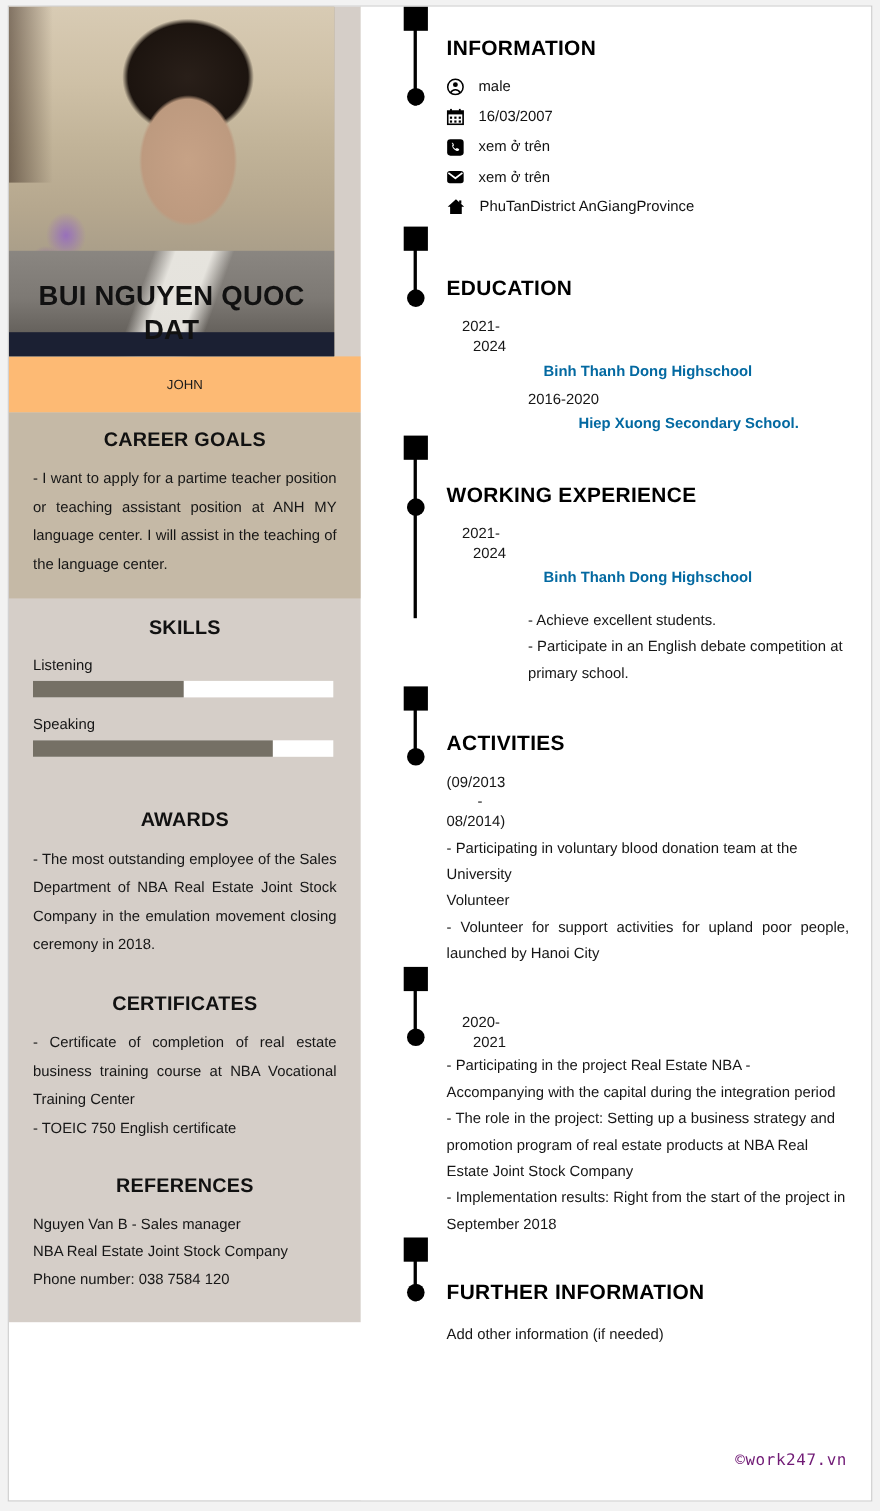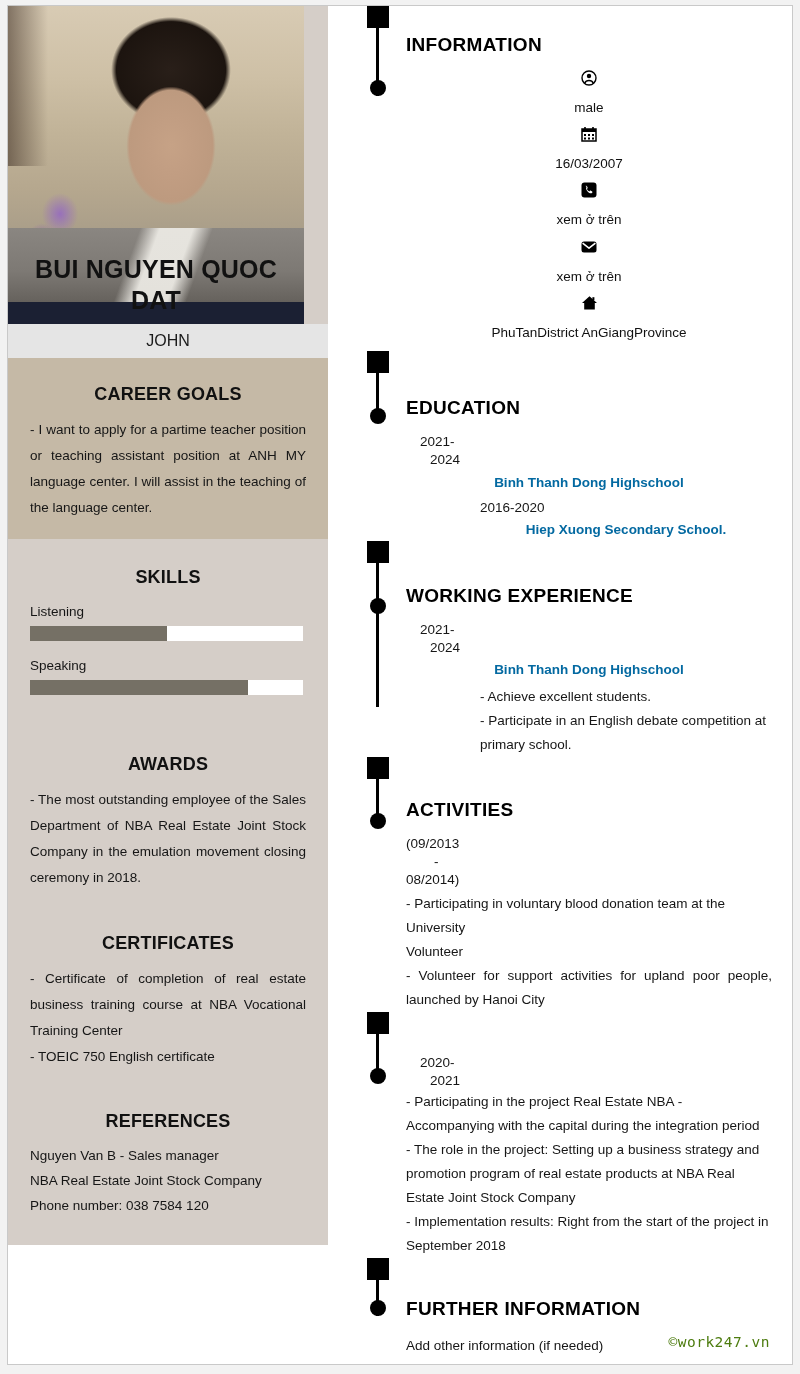--- a/index.html
+++ b/index.html
@@ -59,33 +59,33 @@
     opacity:.55;
   }
   .name-banner{
     position:absolute;left:0;right:0;top:248px;
     text-align:center;
     font-size:25px;font-weight:bold;color:#111;
     line-height:1.22;
     letter-spacing:.2px;
   }
   .john-band{
-    width:320px;height:34px;
-    background:#e5e5e5;
+    width:320px;height:51px;
+    background:#fdba74;
     display:flex;align-items:center;justify-content:center;
-    font-size:16px;color:#1a1a1a;
+    font-size:12px;color:#1a1a1a;
   }
   .goal-block{
     background:#c5b9a6;
     padding:14px 22px 18px;
   }
   .side-h{
     text-align:center;
     font-size:18px;font-weight:bold;color:#111;
-    margin:12px 0 12px;
+    margin:0 0 12px;
     letter-spacing:.2px;
   }
   .side-p{
     font-size:13.5px;color:#161616;
     line-height:1.93;
     text-align:justify;
     margin:0;
   }
   .side-li{
     font-size:13.5px;color:#161616;
@@ -118,32 +118,31 @@
   .tl .sq{ position:absolute;left:3px;top:0;width:22px;height:22px;background:#000; }
   .tl .ln{ position:absolute;left:12px;top:20px;width:3px;background:#000; }
   .tl .dot{ position:absolute;left:5.5px;width:16px;height:16px;border-radius:50%;background:#000; }
   .sec-body{ padding-left:78px; }
   .info-row{
     display:flex;align-items:center;
     gap:13px;
     font-size:13.5px;color:#111;
     margin-bottom:9px;
     line-height:1.35;
-    flex-direction:column;
   }
   .info-row svg{ display:block;flex:none; }
   .date{ font-size:13.5px;color:#161616;line-height:1.35; }
   .org{ font-size:13.5px;font-weight:bold;color:#0369a1;line-height:1.6;margin-top:2px;text-align:center; }
   .body-p{ font-size:13.5px;color:#161616;line-height:1.78;margin:0; }
   .body-p.j{ text-align:justify; }
   .ind2{ padding-left:28px; }
   .wm{
-    position:absolute;right:22px;bottom:14px;
+    position:absolute;right:22px;bottom:28px;
     font-family:"DejaVu Sans Mono","Liberation Mono",monospace;
-    font-size:14.5px;color:#4d7c0f;letter-spacing:.5px;
+    font-size:14.5px;color:#701a75;letter-spacing:.5px;
   }
 </style>
 </head>
 <body>
 
 <div class="page">
 
   <div class="sidebar">
 
     <div class="photo-wrap">
@@ -284,21 +283,21 @@
       <div class="tl">
         <span class="sq"></span>
         <span class="ln" style="height:146px"></span>
         <span class="dot" style="top:57px"></span>
       </div>
       <h2 class="sec-head">WORKING EXPERIENCE</h2>
       <div class="sec-body">
         <div class="date" style="padding-left:14px">2021-</div>
         <div class="date" style="padding-left:24px">2024</div>
         <div class="org">Binh Thanh Dong Highschool</div>
-        <p class="body-p ind2" style="padding-left:74px;margin-top:4px">- Achieve excellent students.</p>
+        <p class="body-p ind2" style="padding-left:74px;margin-top:16px">- Achieve excellent students.</p>
         <p class="body-p" style="padding-left:74px;text-indent:-0px">- Participate in an English debate competition at primary school.</p>
       </div>
     </div>
 
     <div class="sec" style="padding-top:42px">
       <div class="tl">
         <span class="sq"></span>
         <span class="ln" style="height:50px"></span>
         <span class="dot" style="top:56px"></span>
       </div>

